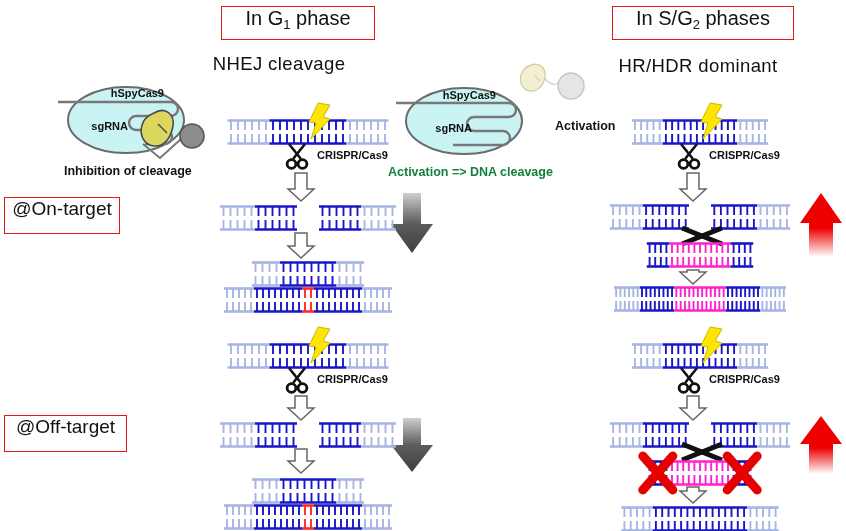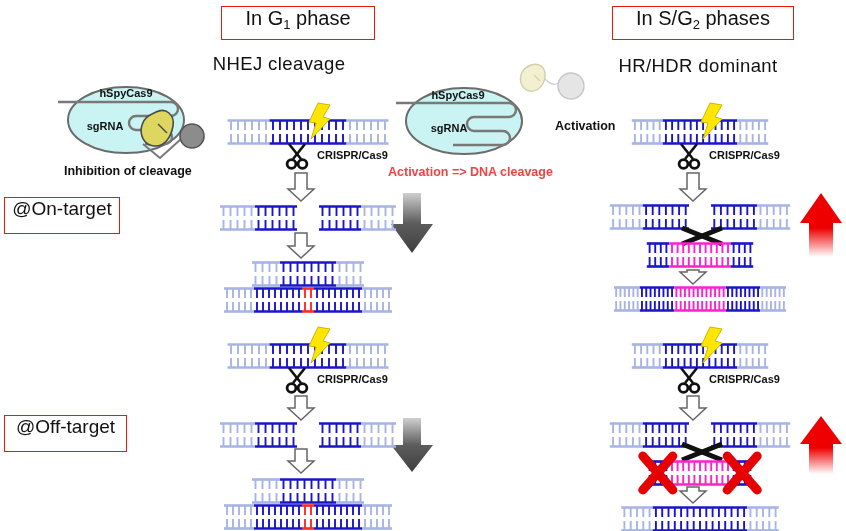--- a/index.html
+++ b/index.html
@@ -6,23 +6,23 @@
   #stage{position:relative;width:846px;height:531px;background:#fff;overflow:hidden;
          font-family:"Liberation Sans",sans-serif;color:#111}
   svg.layer{position:absolute;left:0;top:0}
   .red-box{position:absolute;border:1.6px solid #e8190f;background:#fff;
            display:flex;justify-content:center}
   .line{white-space:pre}
   .hdr .line{font-size:20px}
   .sub{font-size:13px;vertical-align:-4px}
   .subtitle{position:absolute;font-size:18.5px;letter-spacing:.4px;text-align:center}
   .rowlab .line{font-size:19px}
-  .cell-text{position:absolute;font-size:11px;font-weight:bold;text-align:center;white-space:nowrap}
+  .cell-text{position:absolute;font-size:11px;font-weight:bold;text-align:right;white-space:nowrap}
   .caption{position:absolute;font-size:12.5px;font-weight:bold;white-space:nowrap}
-  .activation{color:#ef4444}
+  .activation{color:#15803d}
   .crispr-label{position:absolute;font-size:11px;font-weight:bold;white-space:nowrap}
 </style>
 </head>
 <body>
 
 <div id="stage">
 
   <svg class="layer" width="846" height="531">
     <defs>
       <linearGradient id="gradGray" x1="0" y1="0" x2="0" y2="1">

